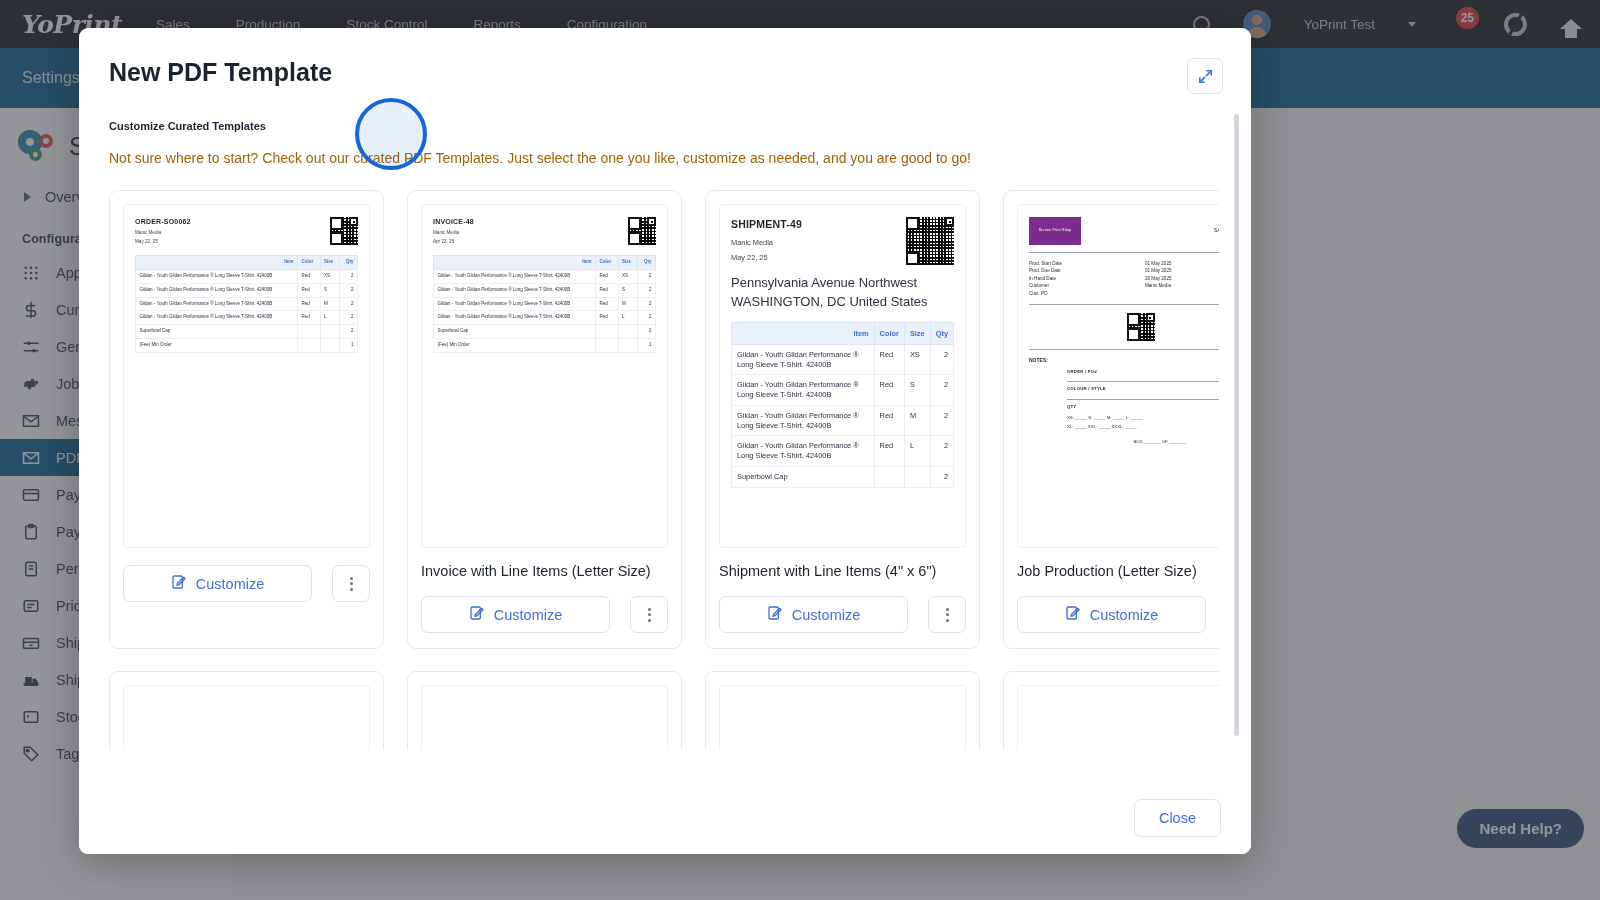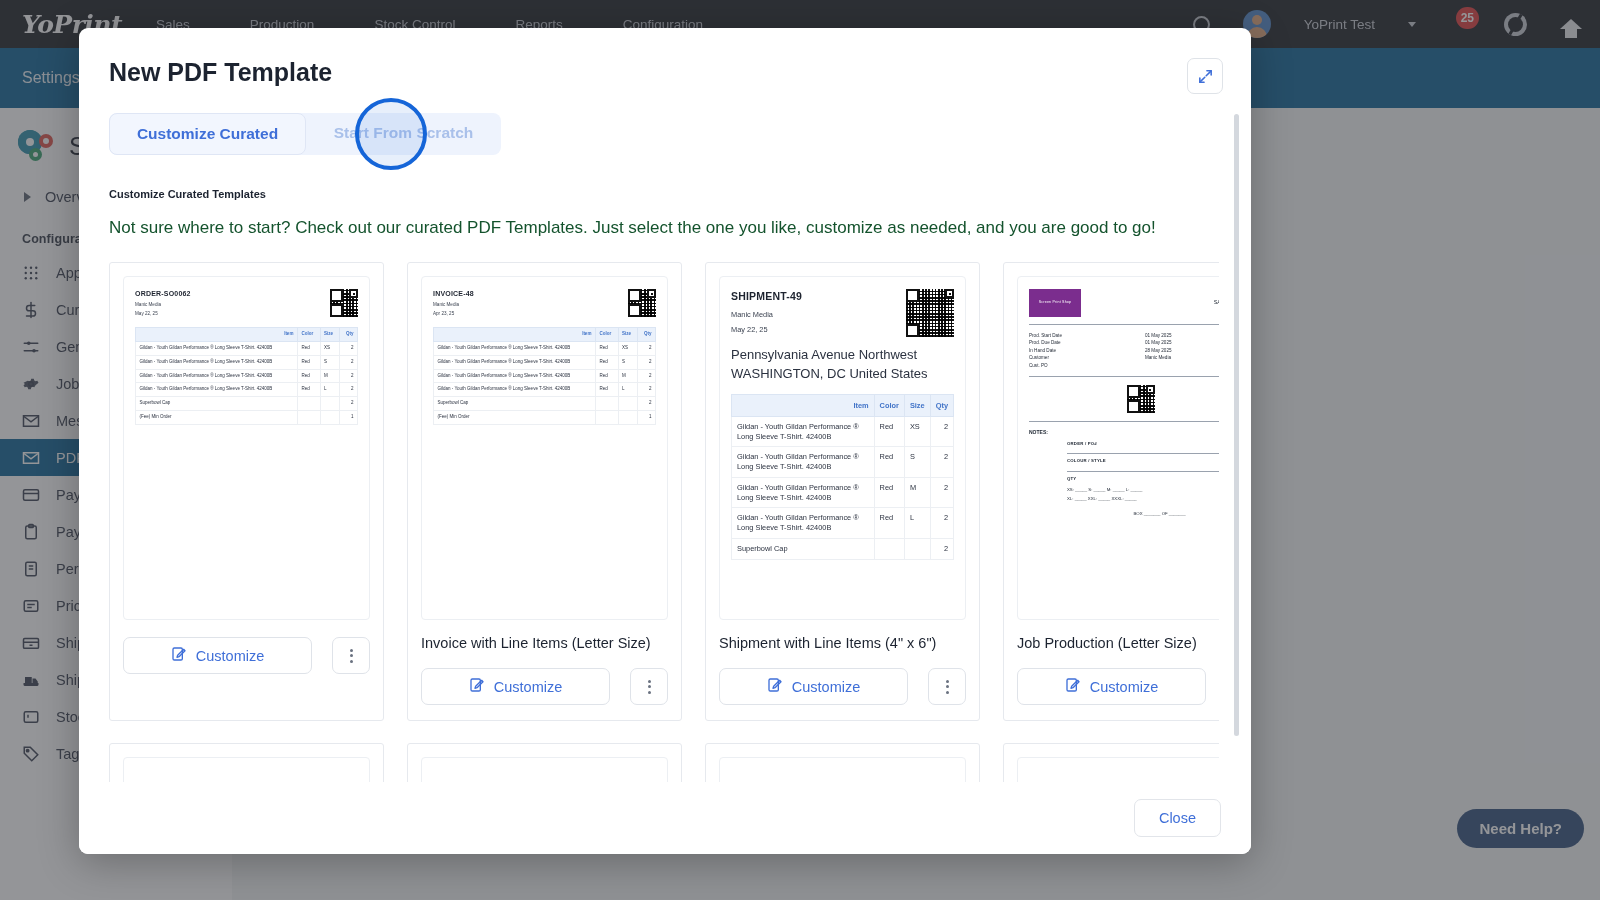--- a/index.html
+++ b/index.html
@@ -16,21 +16,21 @@
   .topnav {
     position: absolute; top: 0; left: 0; right: 0; height: 48px;
     background: #1b1f25; display: flex; align-items: center;
     padding: 0 18px; gap: 0;
   }
   .brand {
     color: #ffffff; font-size: 25px; font-style: italic;
     font-family: "DejaVu Serif", serif; font-weight: 700;
     letter-spacing: -0.5px; margin-right: 34px; padding-left: 4px;
   }
-  .topnav-links { display: flex; align-items: center; gap: 60px; }
+  .topnav-links { display: flex; align-items: center; gap: 46px; }
   .topnav-link {
     color: #c6cad1; font-size: 13.5px; white-space: nowrap;
   }
   .topnav-right {
     margin-left: auto; display: flex; align-items: center; gap: 33px;
   }
   .ic-search {
     width: 17px; height: 17px; border: 2px solid #c6cad1;
     border-radius: 50%; position: relative;
   }
@@ -177,32 +177,32 @@
   .tab.active {
     background: #f2f6fe; color: #3f6fd8;
     border: 1px solid #dfe6f5;
   }
   .tab.inactive { color: #a9c0ea; }
 
   .section-h {
     margin-top: 33px; font-size: 11px; font-weight: 700; color: #1c2330;
   }
   .section-p {
-    margin-top: 18px; font-size: 17px; color: #14532d;
+    margin-top: 18px; font-size: 14px; color: #a16207;
   }
 
   .cards-wrap {
     margin-top: 24px; position: relative; height: 560px; overflow: hidden;
   }
   .grid {
     display: grid; grid-template-columns: repeat(4, 275px);
     column-gap: 23px; row-gap: 22px;
   }
   .card {
-    border: 1px solid #e6e9ee; border-radius: 3px; background: #fff;
+    border: 1px solid #e6e9ee; border-radius: 9px; background: #fff;
     padding: 13px 13px 15px 13px;
   }
   .preview {
     background: #fff; border: 1px solid #eceff3; border-radius: 4px;
     height: 344px; overflow: hidden; position: relative;
     padding: 12px 11px; font-size: 4.1px; color: #2b3240;
     line-height: 1.5;
   }
   .card-title {
     margin-top: 15px; font-size: 14.5px; color: #1c2330; font-weight: 400;
@@ -520,24 +520,20 @@
 
     <div class="expand-btn">
       <svg viewBox="0 0 24 24" fill="none" stroke="#3f6fd8" stroke-width="2.2" stroke-linecap="round" stroke-linejoin="round">
         <polyline points="14,4 20,4 20,10"></polyline>
         <polyline points="10,20 4,20 4,14"></polyline>
         <line x1="20" y1="4" x2="13" y2="11"></line>
         <line x1="4" y1="20" x2="11" y2="13"></line>
       </svg>
     </div>
 
-    <div class="tabs">
-      <div class="tab active">Customize Curated</div>
-      <div class="tab inactive">Start From Scratch</div>
-    </div>
 
     <div class="section-h">Customize Curated Templates</div>
     <div class="section-p">Not sure where to start? Check out our curated PDF Templates. Just select the one you like, customize as needed, and you are good to go!</div>
 
     <div class="cards-wrap">
       <div class="grid" id="cards-grid">
           <div class="card">
             <div class="preview">
               <div class="pv-head">
                 <div>

